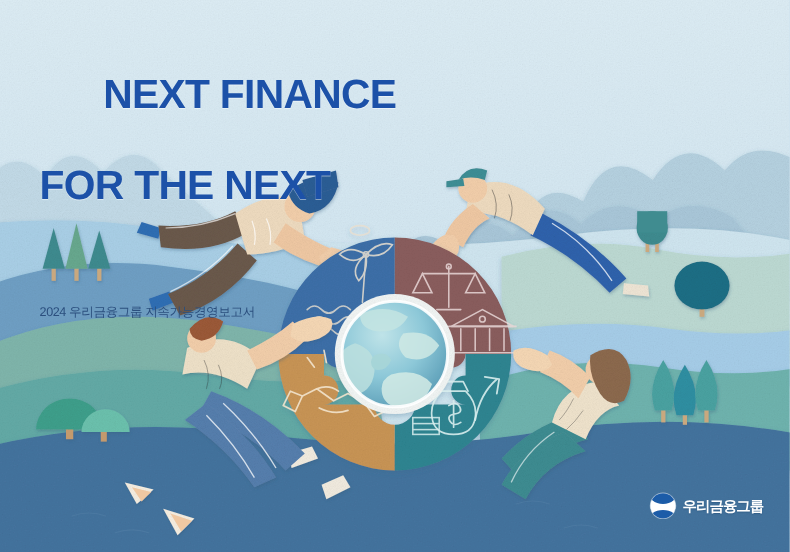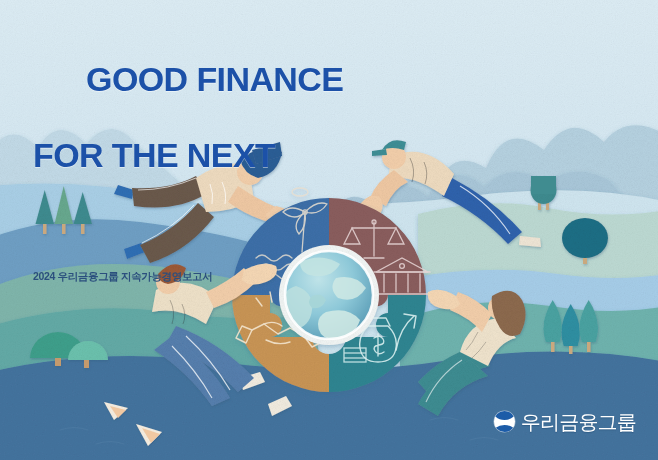--- a/index.html
+++ b/index.html
@@ -26,23 +26,23 @@
     font-size:34px;
     line-height:1.0;
     font-weight:bold;
     letter-spacing:-0.6px;
     color:#1c51a8;
     text-shadow:0 1px 0 rgba(255,255,255,.45);
     white-space:pre;
   }
   #headline .l2 { display:block; margin-top:8px; }
   #subtitle {
-    margin-top:30px;
+    margin-top:13px;
     font-size:10.5px;
-    font-weight:bold;
+    font-weight:normal;
     letter-spacing:-0.35px;
     color:#2b4f7e;
     white-space:pre;
   }
 
   
   #logo-block {
     position:absolute;
     right:22px; bottom:28px;
     z-index:40;
@@ -64,21 +64,21 @@
     border-bottom-right-radius:60% 100%;
   }
   #logo-mark::after {
     content:""; position:absolute;
     left:-2px; right:-2px; bottom:-4px; height:11px;
     background:#1c5ca8;
     border-top-left-radius:60% 100%;
     border-top-right-radius:60% 100%;
   }
   #logo-text {
-    font-size:20px; font-weight:normal; color:#ffffff;
+    font-size:12px; font-weight:bold; color:#ffffff;
     letter-spacing:-0.8px; line-height:1;
     text-shadow:0 1px 1px rgba(20,60,100,.35);
   }
 </style>
 </head>
 <body>
 
 <div id="cover">
 
   <svg id="art" viewBox="0 0 658 460" preserveAspectRatio="none">
@@ -508,21 +508,21 @@
       <path d="M142 428 l18 6 l-9 9 Z" fill="#f0c8a2"></path>
     </g>
 
     <g stroke="#5c87ad" stroke-width="1" fill="none" opacity=".35" stroke-linecap="round">
       <path d="M60 430 q14 -5 28 0 M96 444 q14 -5 28 0 M430 420 q14 -5 28 0 M470 440 q14 -5 28 0"></path>
     </g>
   </svg>
 
   <div id="title-block">
     <div id="headline">
-      <span class="l1">GOOD FINANCE</span>
+      <span class="l1">NEXT FINANCE</span>
       <span class="l2">FOR THE NEXT</span>
     </div>
     <div id="subtitle">2024 우리금융그룹 지속가능경영보고서</div>
   </div>
 
   <div id="logo-block">
     <div id="logo-mark"></div>
     <div id="logo-text">우리금융그룹</div>
   </div>
 

